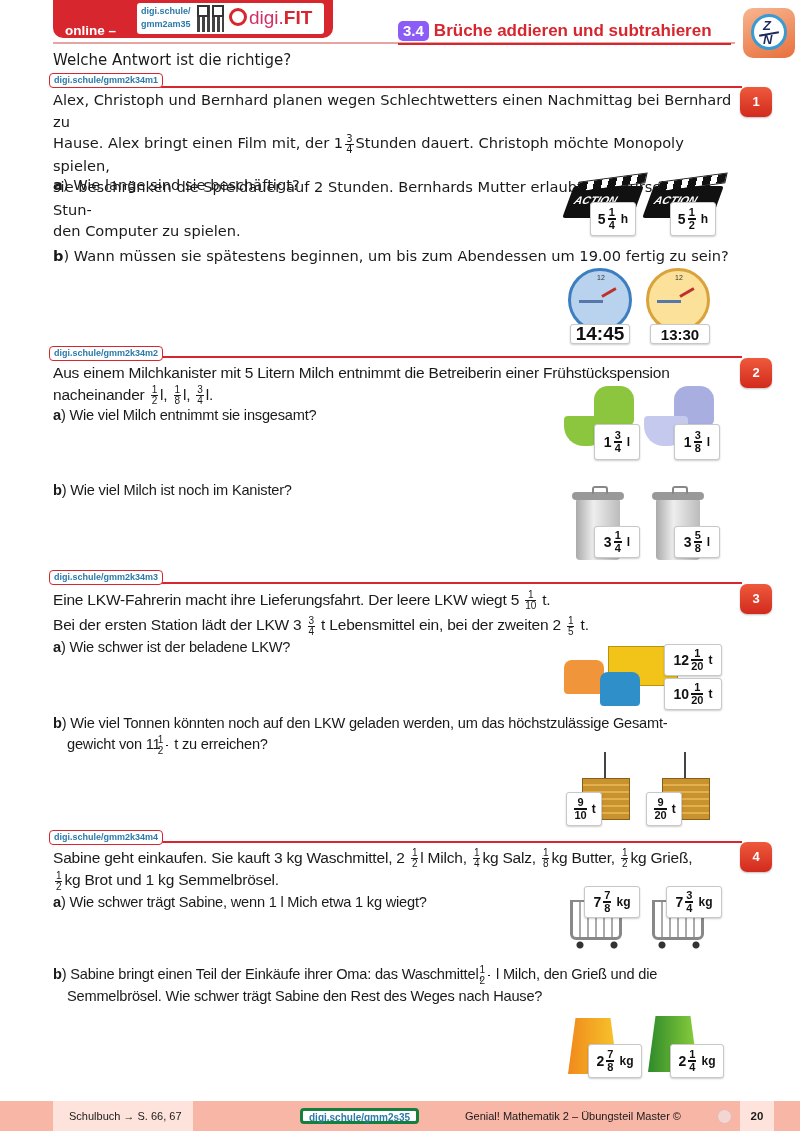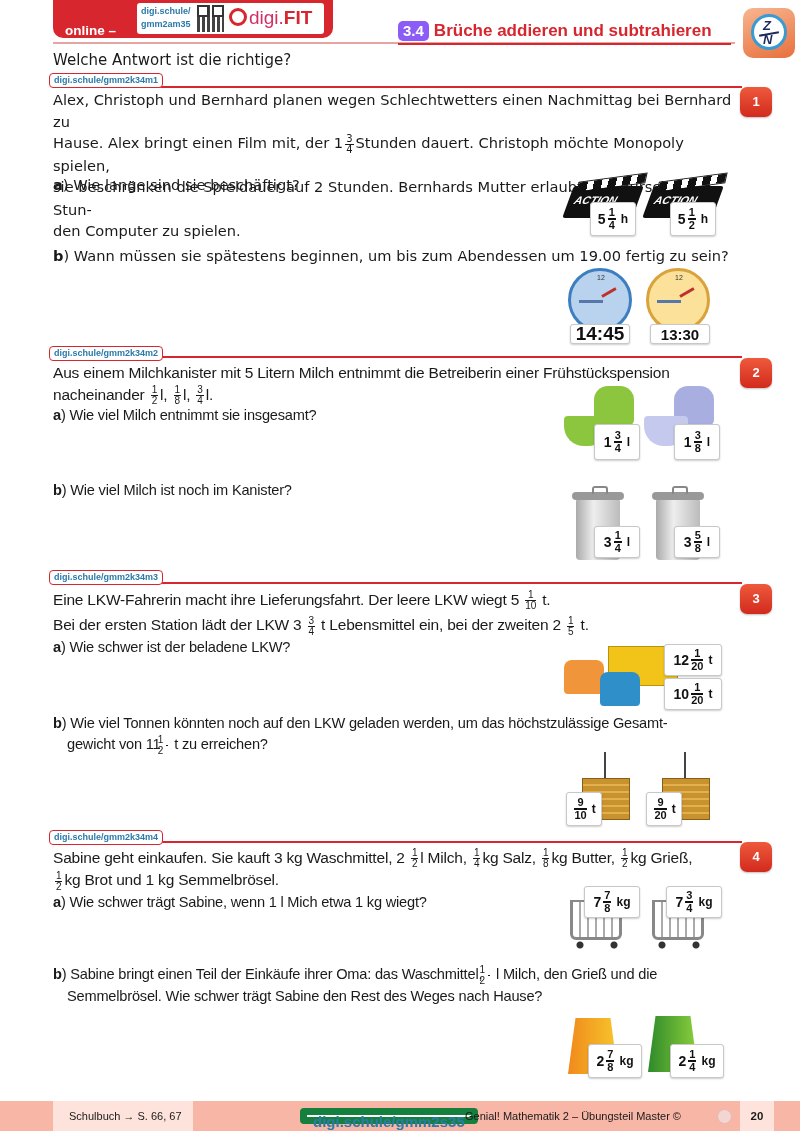--- a/index.html
+++ b/index.html
@@ -95,22 +95,22 @@
   .cart { position: absolute; width: 52px; height: 40px; border: 3px solid #888; border-top: 2px solid #888; border-radius: 0 0 6px 6px;
     background: repeating-linear-gradient(90deg, transparent 0 6px, #aaa 6px 8px); }
   .cart::after { content:""; position:absolute; left:2px; bottom:-12px; width:44px; height:8px;
     background: radial-gradient(circle at 5px 4px, #333 3px, transparent 4px), radial-gradient(circle at 39px 4px, #333 3px, transparent 4px); }
   .bag { position: absolute; width: 50px; height: 56px; clip-path: polygon(15% 0, 85% 0, 100% 100%, 0 100%); }
 
   
   .footer { position: absolute; left: 0; top: 1101px; width: 800px; height: 30px; background: #f7b6a6; }
   .footer-left { position: absolute; left: 53px; top: 0; width: 140px; height: 30px; background: #fde3dc;
     font-size: 11px; line-height: 30px; padding-left: 16px; font-family: "Liberation Sans", sans-serif; }
-  .footer-link { position: absolute; left: 300px; top: 7px; height: 16px; padding: 0 6px; border: 7px solid #15803d;
-    border-radius: 4px; background: #fff; color: #2b7aa8; font-weight: bold; font-size: 15px; line-height: 14px; font-family: "Liberation Sans", sans-serif; }
+  .footer-link { position: absolute; left: 300px; top: 7px; height: 16px; padding: 0 6px; border: 3px solid #15803d;
+    border-radius: 4px; background: #fff; color: #2b7aa8; font-weight: bold; font-size: 10px; line-height: 14px; font-family: "Liberation Sans", sans-serif; }
   .footer-title { position: absolute; left: 465px; top: 0; font-size: 11px; line-height: 30px; font-family: "Liberation Sans", sans-serif; }
   .footer-logo { position: absolute; left: 717px; top: 8px; width: 15px; height: 15px; border-radius: 50%; background: #f3d6d1; border: 1px solid #e6b7b0; }
   .footer-page { position: absolute; left: 740px; top: 0; width: 34px; height: 30px; background: #fde3dc; font-weight: bold;
     font-size: 11.5px; text-align: center; line-height: 30px; font-family: "Liberation Sans", sans-serif; }
 </style>
 </head>
 <body>
 
 <div class="online-box">
   <div class="online-label">

